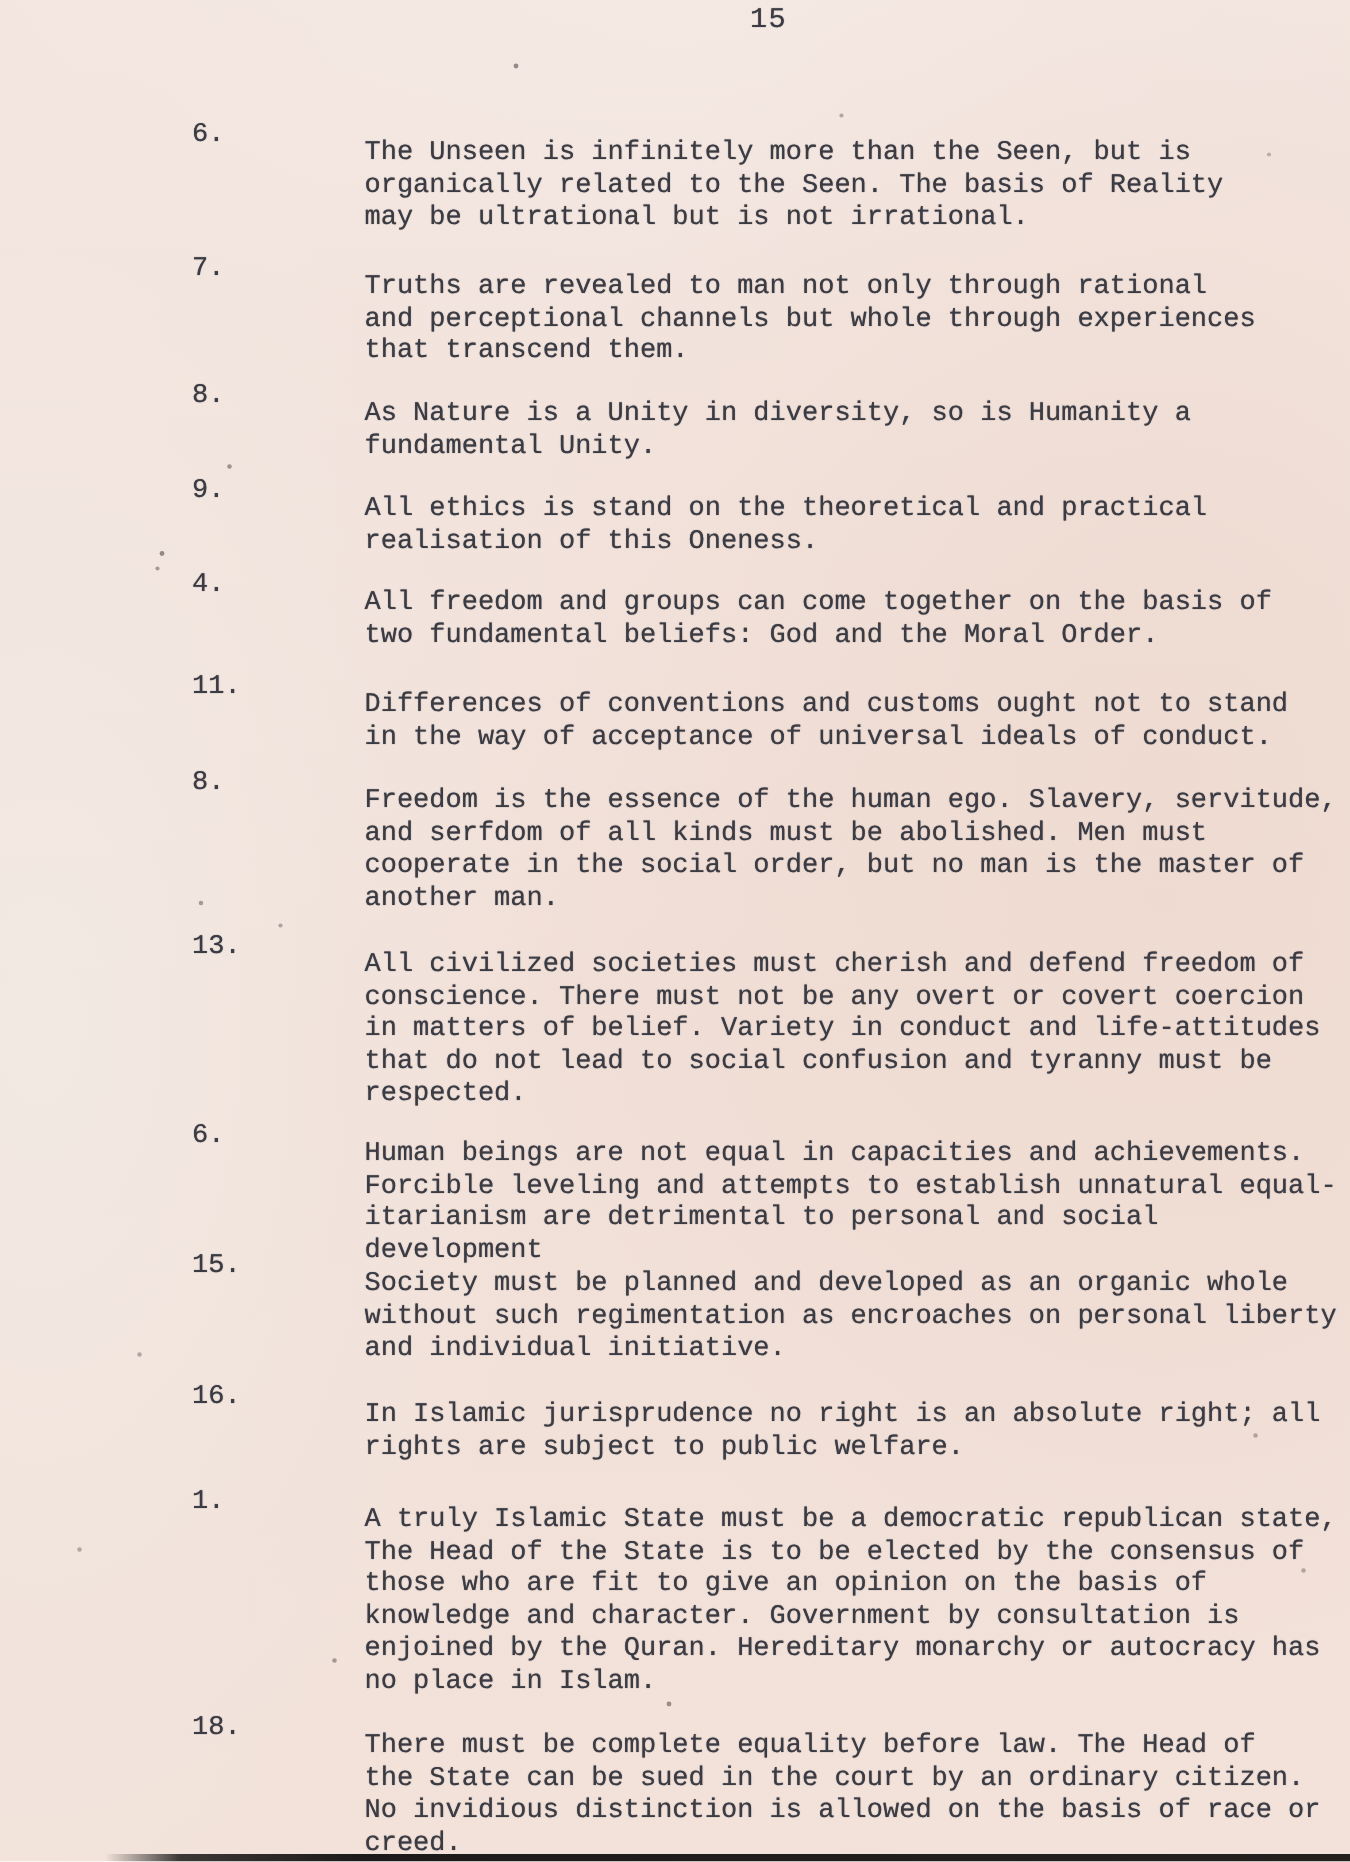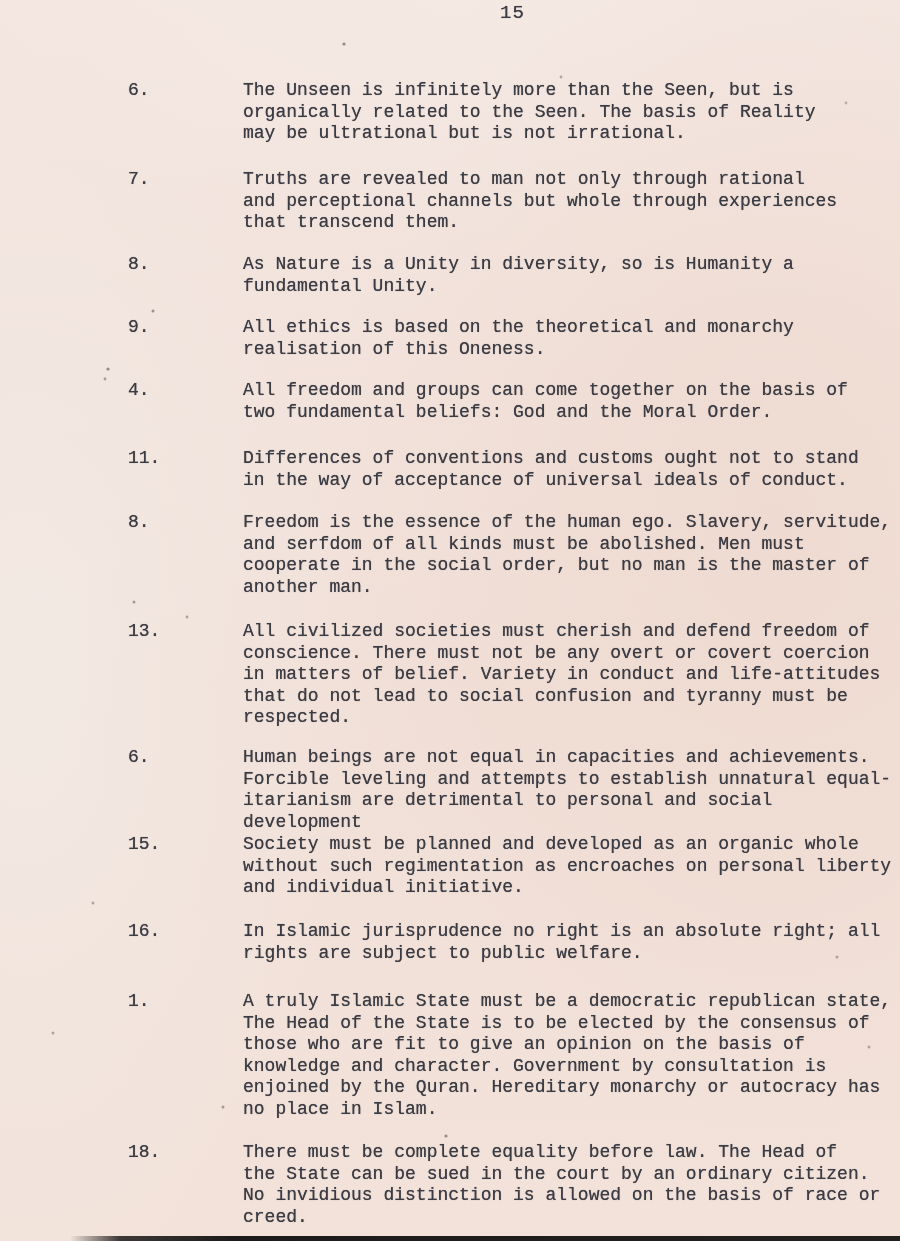--- a/index.html
+++ b/index.html
@@ -41,21 +41,21 @@
     position: absolute;
     left: 128px;
     top: 0;
     font-size: 18px;
     line-height: 21.5px;
     text-shadow: 0 0 0.7px rgba(59,59,67,0.85);
   }
   .item-text {
     position: absolute;
     left: 243px;
-    top: 0;
+    top: 12px;
     font-size: 18px;
     line-height: 21.5px;
     white-space: pre-line;
     text-shadow: 0 0 0.7px rgba(59,59,67,0.8);
   }
   
   .i0  { top: 80px; }
   .i1  { top: 169px; }
   .i2  { top: 254px; }
   .i3  { top: 317px; }
@@ -122,21 +122,21 @@
   </div>
 
   <div class="item i2">
     <span class="item-num">8.</span>
     <div class="item-text">As Nature is a Unity in diversity, so is Humanity a
 fundamental Unity.</div>
   </div>
 
   <div class="item i3">
     <span class="item-num">9.</span>
-    <div class="item-text">All ethics is based on the theoretical and monarchy
+    <div class="item-text">All ethics is stand on the theoretical and practical
 realisation of this Oneness.</div>
   </div>
 
   <div class="item i4">
     <span class="item-num">4.</span>
     <div class="item-text">All freedom and groups can come together on the basis of
 two fundamental beliefs: God and the Moral Order.</div>
   </div>
 
   <div class="item i5">

